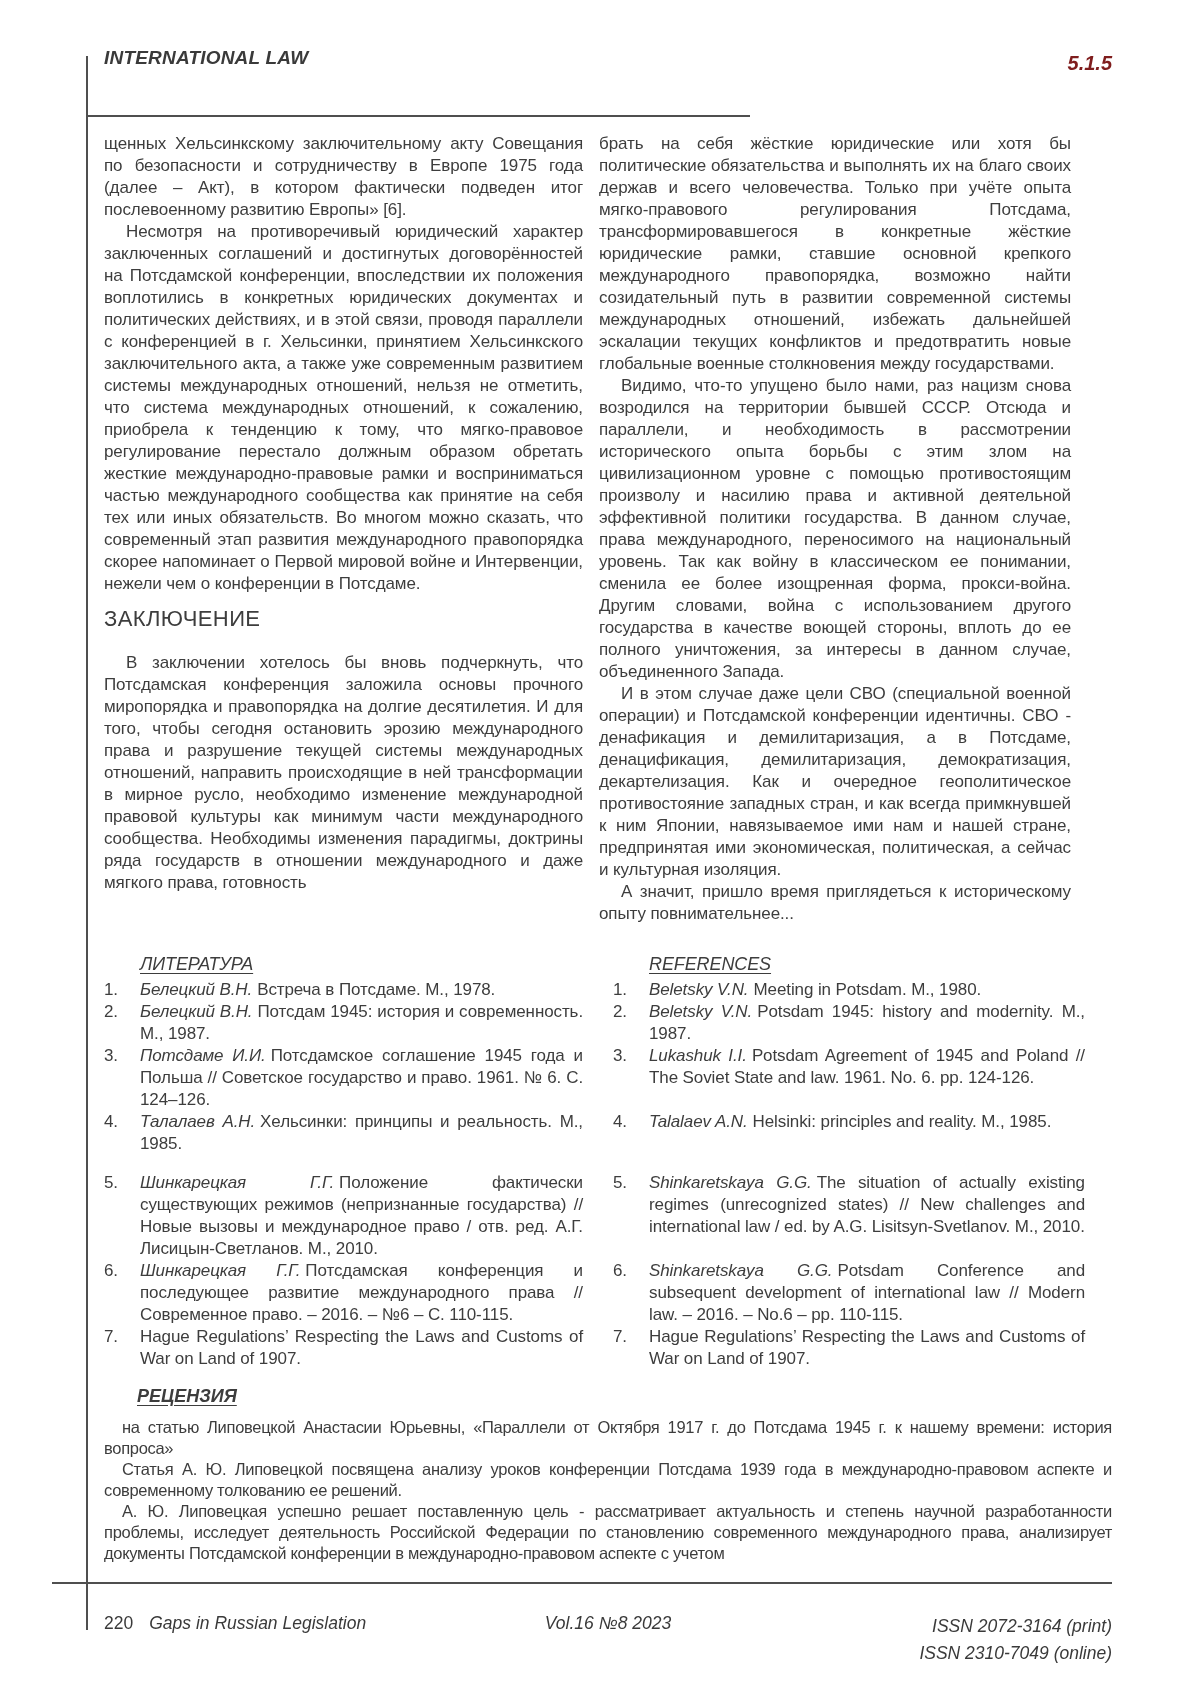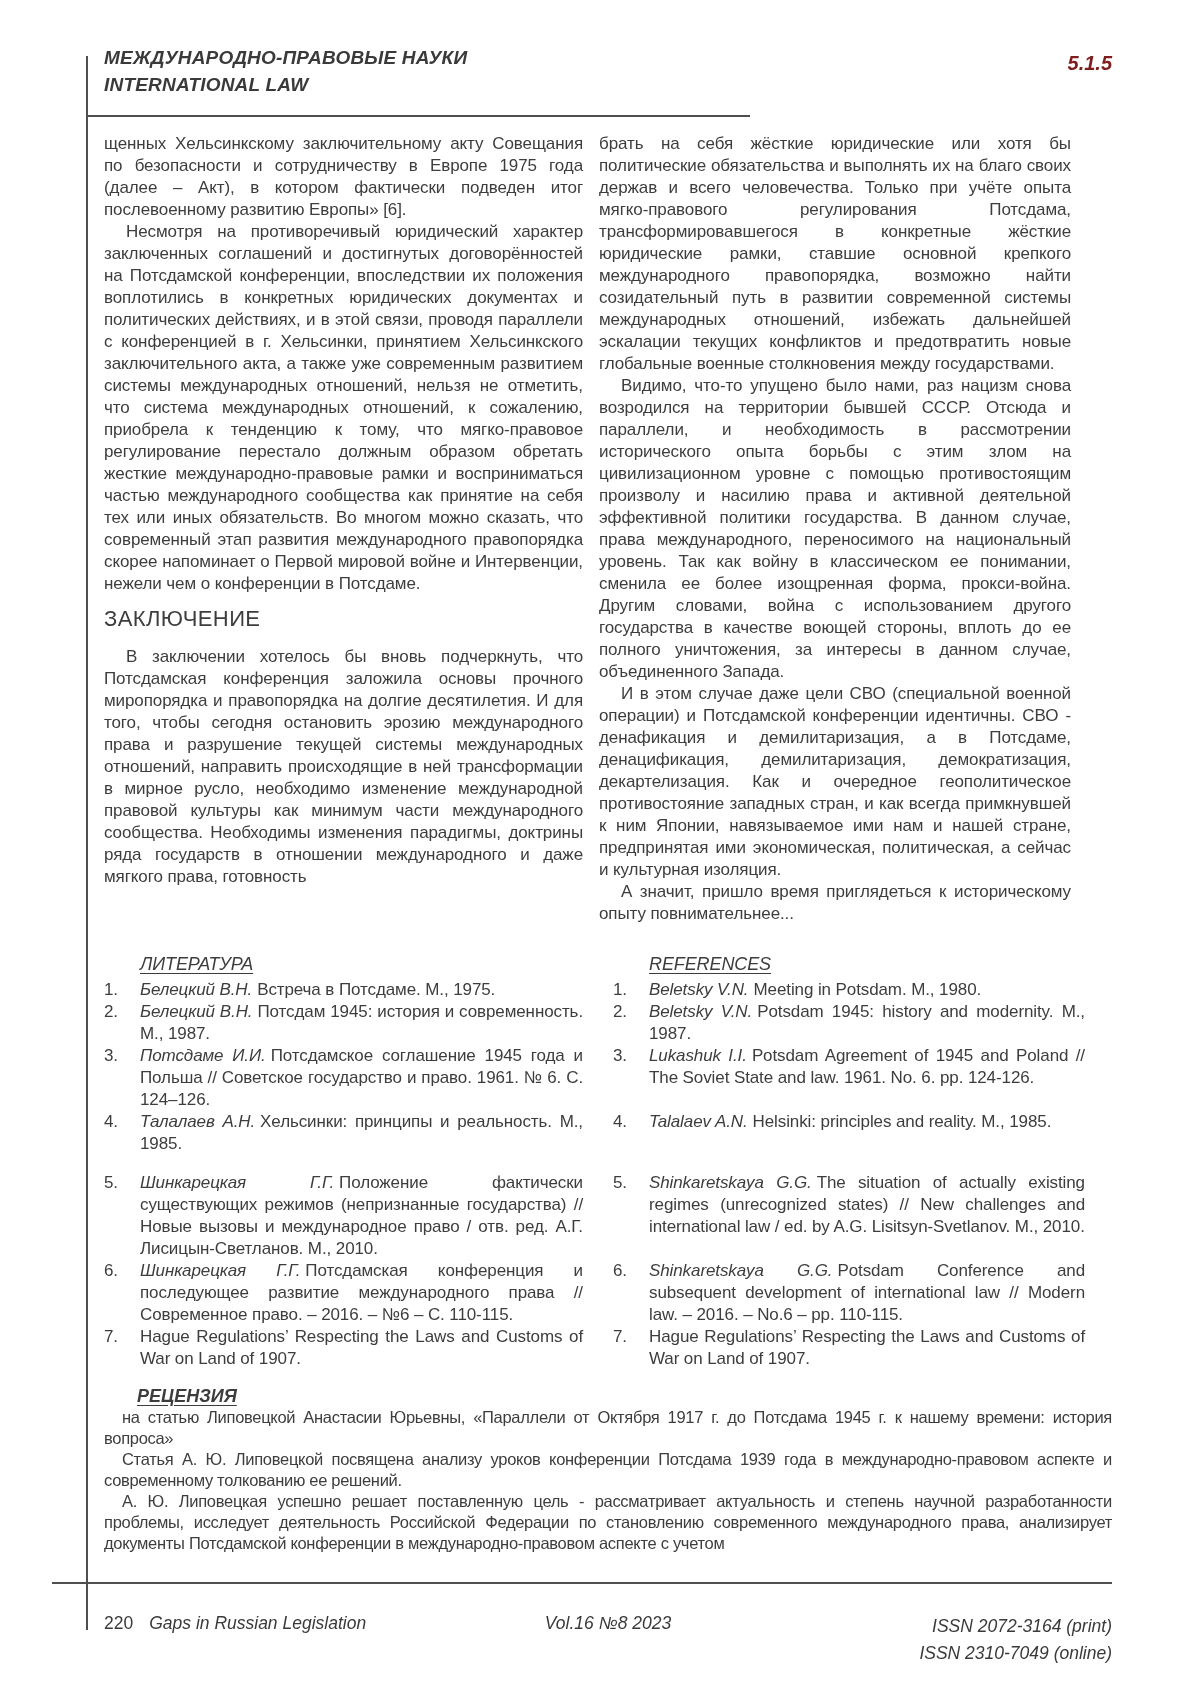--- a/index.html
+++ b/index.html
@@ -34,21 +34,21 @@
   .col-left{flex:0 0 479px;width:479px;}
   .col-right{flex:0 0 472px;width:472px;}
   .body-par{
     margin:0;text-align:justify;
     font-size:17px;line-height:22px;letter-spacing:-.1px;
     hyphens:auto;
   }
   .body-par.indent{text-indent:22px;}
   .conclusion-heading{
     font-size:22px;line-height:28px;font-weight:400;
-    margin:10px 0 13px 0;letter-spacing:.4px;color:#3d3d3d;
+    margin:10px 0 19px 0;letter-spacing:.4px;color:#3d3d3d;
   }
 
   
   .lists{
     display:grid;grid-template-columns:479px 472px;column-gap:30px;
     margin-top:28px;width:981px;
     font-size:17px;line-height:22px;letter-spacing:-.1px;
   }
   .list-heading{
     font-style:italic;text-decoration:underline;text-underline-offset:3px;
@@ -58,21 +58,21 @@
   .item .num{flex:0 0 36px;}
   .item .txt{flex:1;text-align:justify;hyphens:auto;}
   .item .author{font-style:italic;}
   .item .author:not(:empty){margin-right:5px;}
   .gap{margin-top:17px;}
 
   
   .review{margin-top:16px;width:1008px;}
   .review-heading{
     font-style:italic;font-weight:700;text-decoration:underline;text-underline-offset:3px;
-    margin:0 0 0 33px;font-size:18px;
+    margin:0 0 10px 33px;font-size:18px;
   }
   .review-par{
     margin:0;text-align:justify;text-indent:18px;
     font-size:16.5px;line-height:21px;letter-spacing:-.3px;hyphens:auto;
   }
 
   
   .page-footer{
     position:absolute;left:104px;top:1613px;width:1008px;
     font-size:17.5px;font-style:italic;color:#3a3a3a;
@@ -85,21 +85,20 @@
 </head>
 <body>
 
 <div class="page">
 
   <div class="vrule"></div>
   <div class="header-rule"></div>
   <div class="footer-rule"></div>
 
   <header class="rubric">
-    <div>МЕЖДУНАРОДНО-ПРАВОВЫЕ НАУКИ</div>
     <div>INTERNATIONAL LAW</div>
   </header>
   <div class="section-code">5.1.5</div>
 
   <div class="content">
 
     <div class="columns">
       <div class="col-left">
         <p class="body-par">щенных Хельсинкскому заключительному акту Совещания по безопасности и сотрудничеству в Европе 1975 года (далее – Акт), в котором фактически подведен итог послевоенному развитию Европы» [6].</p>
         <p class="body-par indent">Несмотря на противоречивый юридический характер заключенных соглашений и достигнутых договорённостей на Потсдамской конференции, впоследствии их положения воплотились в конкретных юридических документах и политических действиях, и в этой связи, проводя параллели с конференцией в г. Хельсинки, принятием Хельсинкского заключительного акта, а также уже современным развитием системы международных отношений, нельзя не отметить, что система международных отношений, к сожалению, приобрела к тенденцию к тому, что мягко-правовое регулирование перестало должным образом обретать жесткие международно-правовые рамки и восприниматься частью международного сообщества как принятие на себя тех или иных обязательств. Во многом можно сказать, что современный этап развития международного правопорядка скорее напоминает о Первой мировой войне и Интервенции, нежели чем о конференции в Потсдаме.</p>
@@ -113,21 +112,21 @@
         <p class="body-par indent">А значит, пришло время приглядеться к историческому опыту повнимательнее...</p>
       </div>
     </div>
 
     <section class="lists">
       <div class="list-heading">ЛИТЕРАТУРА</div>
       <div class="list-heading">REFERENCES</div>
 
       <div class="item">
         <span class="num">1.</span>
-        <span class="txt"><i class="author">Белецкий В.Н.</i><span>Встреча в Потсдаме. М., 1975.</span></span>
+        <span class="txt"><i class="author">Белецкий В.Н.</i><span>Встреча в Потсдаме. М., 1978.</span></span>
       </div>
       <div class="item">
         <span class="num">1.</span>
         <span class="txt"><i class="author">Beletsky V.N.</i><span>Meeting in Potsdam. M., 1980.</span></span>
       </div>
 
       <div class="item">
         <span class="num">2.</span>
         <span class="txt"><i class="author">Белецкий В.Н.</i><span>Потсдам 1945: история и современность. М., 1987.</span></span>
       </div>

